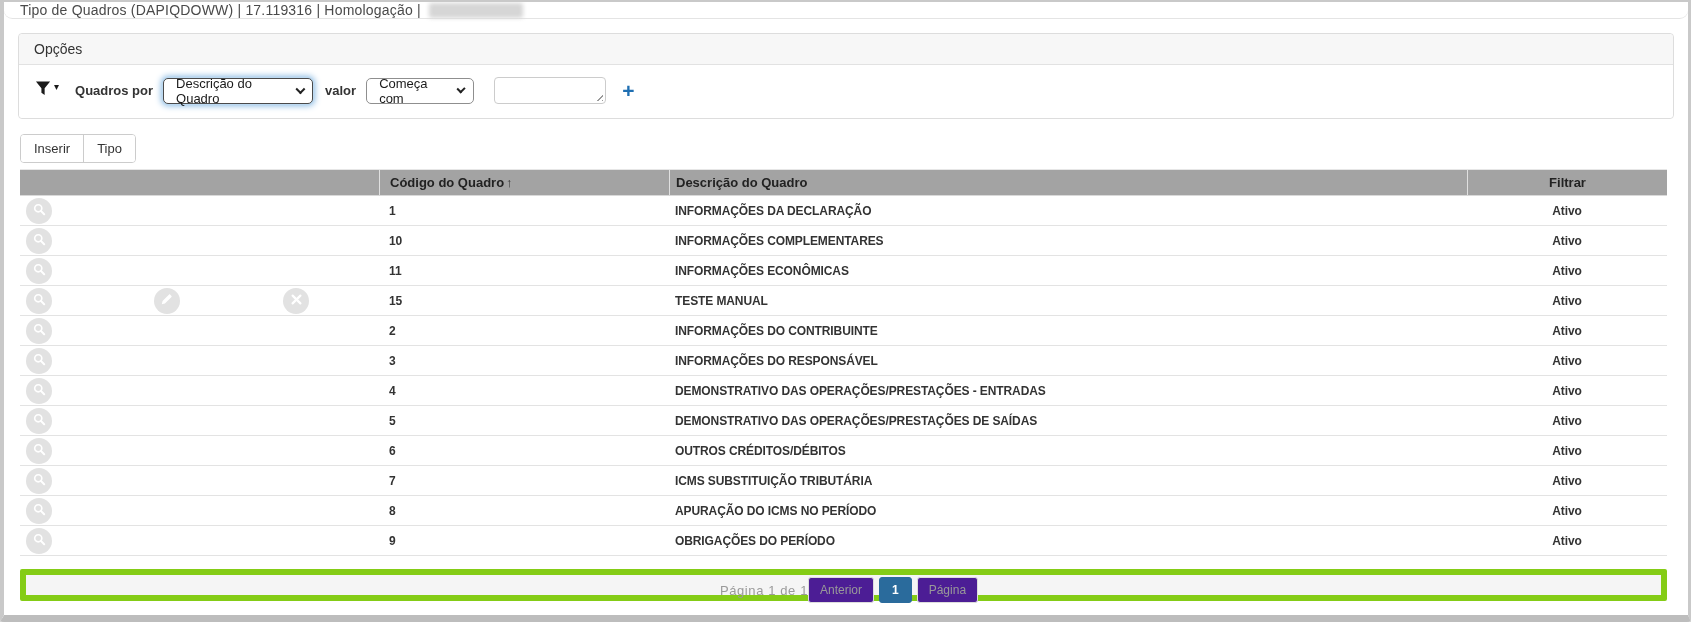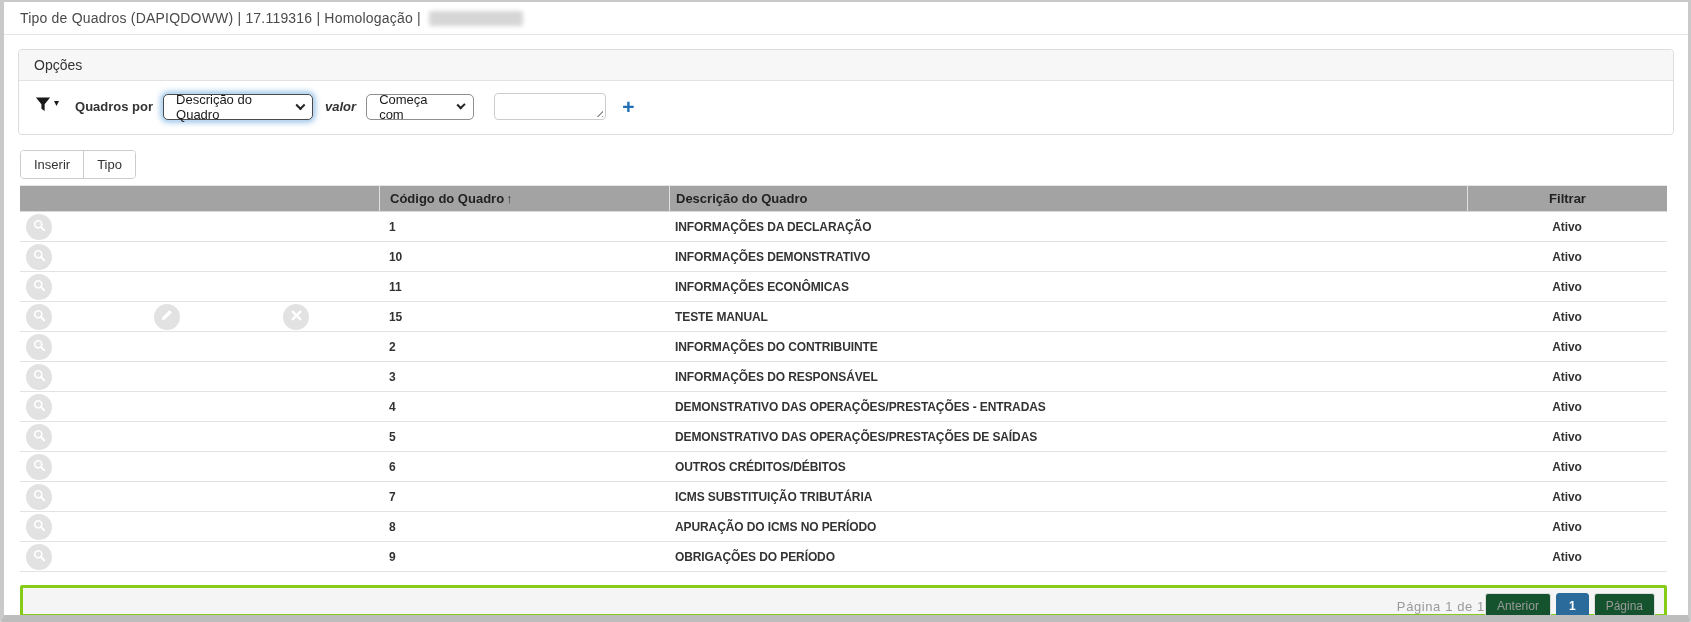--- a/index.html
+++ b/index.html
@@ -13,25 +13,26 @@
     border-top: 2px solid #c9c9c9;
     border-left: 4px solid #c9c9c9;
     border-right: 3px solid #c9c9c9;
     border-bottom: 7px solid #bdbdbd;
     border-radius: 0 0 4px 4px;
     overflow: hidden;
   }
 
   
   .title-bar {
-    height: 33px;
+    height: 17px;
     display: flex; align-items: center;
     padding: 0 16px;
     border-bottom: 1px solid #e4e4e4;
     background: #fff;
+    border-radius: 16px;
   }
   .title-bar .title {
     font-size: 14px; color: #4a4a4a; letter-spacing: .2px;
     display: flex; align-items: center; gap: 8px;
   }
   .redacted {
     display: inline-block; width: 94px; height: 15px;
     background: #d6d6d6; filter: blur(2px); border-radius: 2px;
   }
 
@@ -52,21 +53,21 @@
   .options-body {
     display: flex; align-items: center;
     padding: 12px 16px 14px 16px;
     background: #fff;
     border-radius: 0 0 4px 4px;
   }
   .funnel-wrap { display: flex; align-items: flex-start; cursor: pointer; }
   .funnel-caret { font-size: 10px; color: #1a1a1a; margin: 1px 0 0 2px; }
   .lbl { font-size: 13px; font-weight: bold; color: #333; }
   .lbl.filtrar { margin: 0 10px 0 16px; }
-  .lbl.valor { margin: 0 10px 0 12px; font-style: italic; }
+  .lbl.valor { margin: 0 10px 0 12px; }
 
   .fake-select {
     height: 26px;
     display: inline-flex; align-items: center; justify-content: space-between;
     gap: 10px;
     padding: 0 9px 0 12px;
     border-radius: 5px;
     font-size: 13px; color: #1a1a1a;
     background: #fff;
     cursor: pointer;
@@ -160,31 +161,31 @@
   }
   .icon-btn.view   { left: 6px; }
   .icon-btn.edit   { left: 134px; }
   .icon-btn.delete { left: 263px; }
 
   
   .pager {
     margin: 13px 21px 0 16px;
     height: 32px;
     background: #f5f5f5;
-    border: 3px solid #84cc16;
+    border: 6px solid #84cc16;
     border-radius: 2px;
-    display: flex; align-items: center; justify-content: flex-end;
+    display: flex; align-items: center; justify-content: center;
     padding: 10px 9px 0 20px;
   }
   .pager-summary { font-size: 13px; color: #9a9a9a; letter-spacing: .6px; }
   .pager-buttons { display: flex; align-items: center; gap: 5px; }
   .pager-btn {
     font-family: "Liberation Sans", sans-serif;
     font-size: 12px; color: #999;
-    background: #14532d;
+    background: #4c1d95;
     border: 1px solid #ddd; border-radius: 3px;
     padding: 5px 11px; cursor: pointer;
   }
   .pager-btn.current {
     background: #2a6b9c; border-color: #2a6b9c;
     color: #fff; font-weight: bold;
     padding: 5px 12px; cursor: default;
   }
 </style>
 </head>
@@ -277,21 +278,21 @@
         <span>
           <svg width="15" height="15" viewBox="0 0 24 24">
                   <circle cx="10" cy="10" r="5.7" fill="none" stroke="#fff" stroke-width="2.6"></circle>
                   <line x1="14.2" y1="14.2" x2="19.5" y2="19.5" stroke="#fff" stroke-width="3.2" stroke-linecap="round"></line>
                 </svg>
         </span>
       </span>
 
     </div>
     <div class="col-codigo">10</div>
-    <div class="col-desc">INFORMAÇÕES DEMONSTRATIVO</div>
+    <div class="col-desc">INFORMAÇÕES COMPLEMENTARES</div>
     <div class="col-status">Ativo</div>
   </div>
 
   <div class="grid-row">
     <div class="col-actions">
       <span class="icon-btn view">
         <span>
           <svg width="15" height="15" viewBox="0 0 24 24">
                   <circle cx="10" cy="10" r="5.7" fill="none" stroke="#fff" stroke-width="2.6"></circle>
                   <line x1="14.2" y1="14.2" x2="19.5" y2="19.5" stroke="#fff" stroke-width="3.2" stroke-linecap="round"></line>

